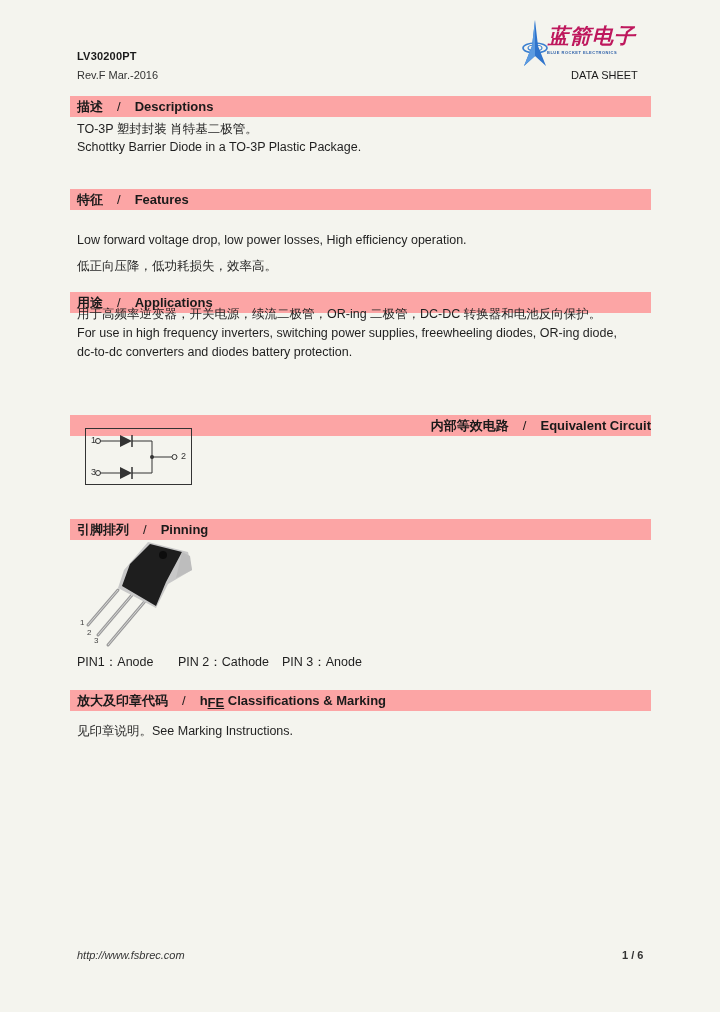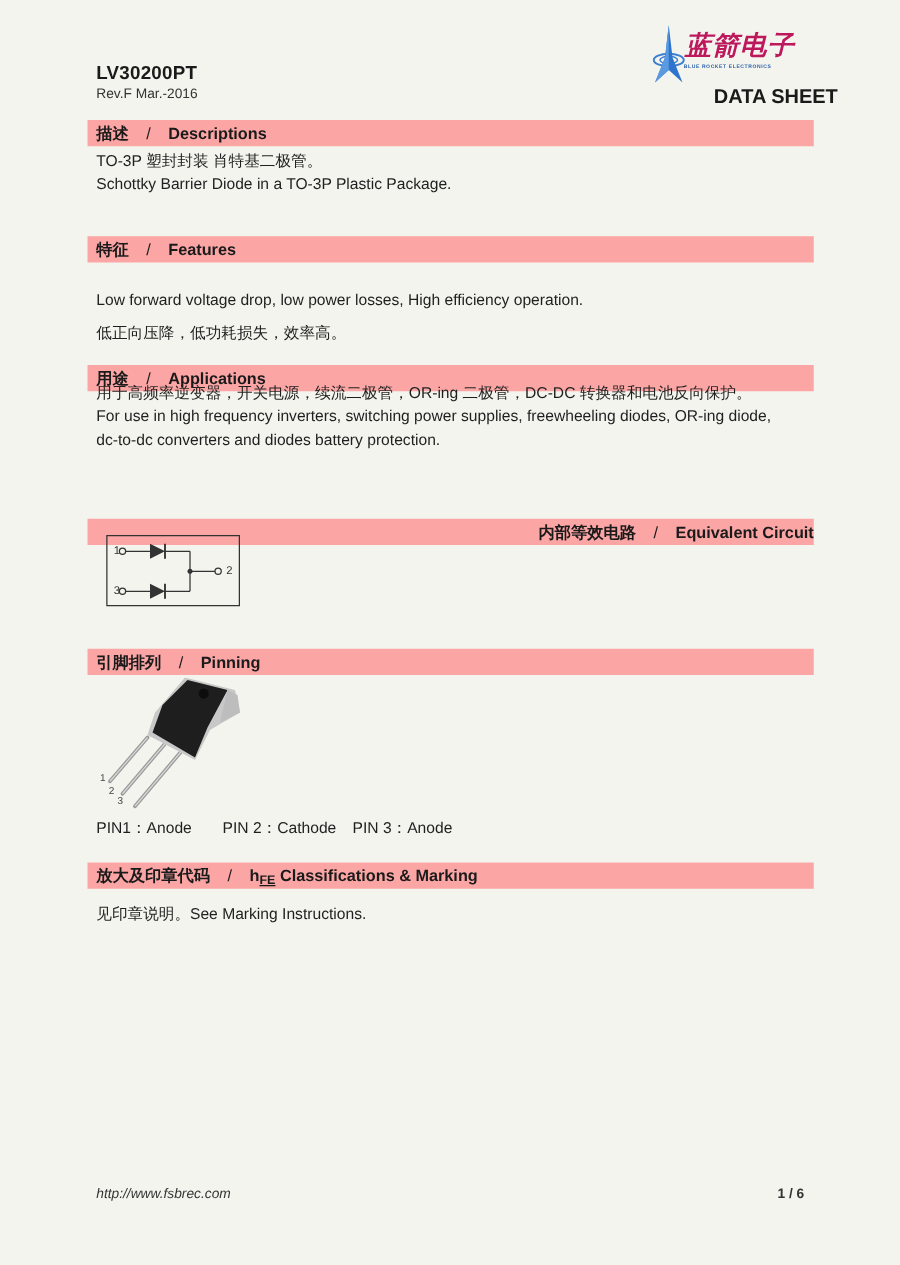--- a/index.html
+++ b/index.html
@@ -2,33 +2,33 @@
 <html><head>
 <meta charset="utf-8">
 <style>
   html, body { margin: 0; padding: 0; }
   body {
     width: 720px; height: 1012px; position: relative; overflow: hidden;
     background: #f4f4ee; color: #1a1a1a;
     font-family: "Liberation Sans", "DejaVu Sans", sans-serif;
   }
   .abs { position: absolute; }
-  .part { left: 77px; top: 50px; font-size: 15px; font-weight: bold; letter-spacing: 0.2px; }
+  .part { left: 77px; top: 50px; font-size: 11px; font-weight: bold; letter-spacing: 0.2px; }
   .rev { left: 77px; top: 69px; font-size: 11px; color: #333; }
   .logo { left: 522px; top: 18px; width: 140px; height: 52px; }
   .logo-text { position: absolute; left: 26px; top: 4px; font-size: 21px; font-weight: bold; font-style: italic; color: #be185d; letter-spacing: 1px; }
   .logo-sub { position: absolute; left: 25px; top: 32px; font-size: 4px; color: #2b5fa8; font-weight: bold; letter-spacing: 0.5px; white-space: nowrap; }
-  .ds { left: 571px; top: 69px; font-size: 16px; font-weight: bold; }
+  .ds { left: 571px; top: 69px; font-size: 11px; font-weight: normal; }
   .sec-bar {
     position: absolute; left: 70px; width: 581px; height: 21px;
     background: #fca5a5; font-size: 13px; font-weight: bold; line-height: 21px;
     padding-left: 7px; box-sizing: border-box; white-space: nowrap;
   }
   .sec-bar .slash { display: inline-block; margin: 0 14px 0 14px; font-weight: normal; }
-  .sec-bar .sub { font-size: 10px; vertical-align: -2px; text-decoration: underline; }
+  .sec-bar .sub { font-size: 13px; vertical-align: -2px; text-decoration: underline; }
   .line { position: absolute; left: 77px; font-size: 12.5px; white-space: nowrap; color: #1f1f1f; }
   .circuit { left: 85px; top: 428px; width: 107px; height: 57px; border: 1px solid #333; box-sizing: border-box; }
   .pkg { left: 78px; top: 540px; width: 125px; height: 110px; }
   .footer-url { left: 77px; top: 949px; font-size: 11px; color: #333; }
   .footer-page { left: 622px; top: 949px; font-size: 11px; font-weight: bold; color: #333; }
 </style>
 </head>
 <body>
 
 <div class="abs part">LV30200PT</div>

